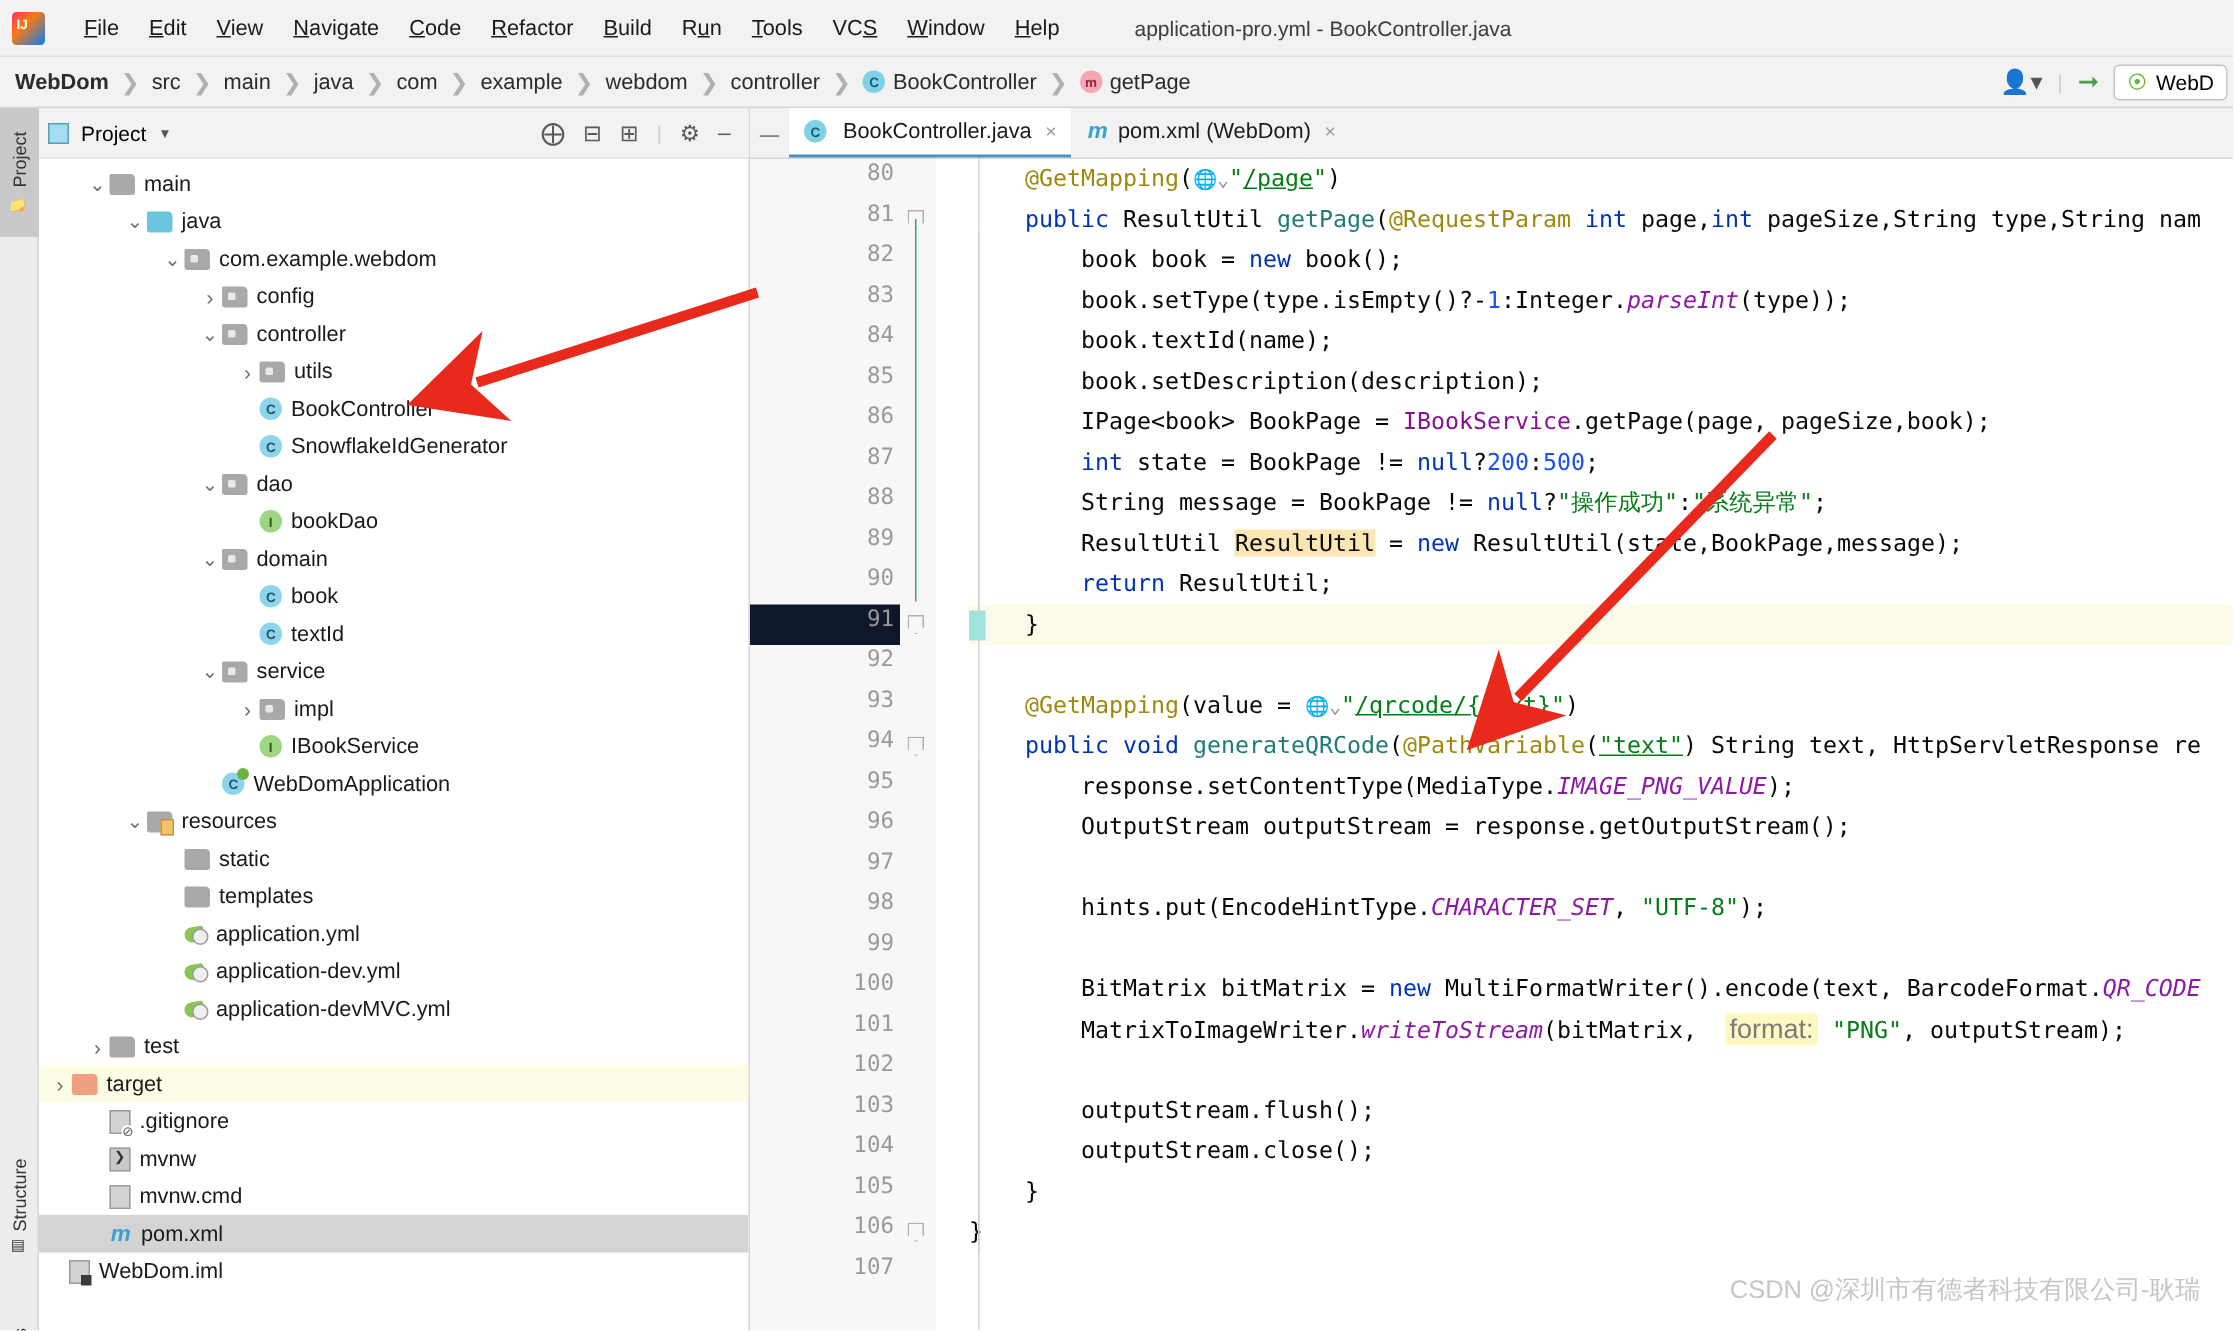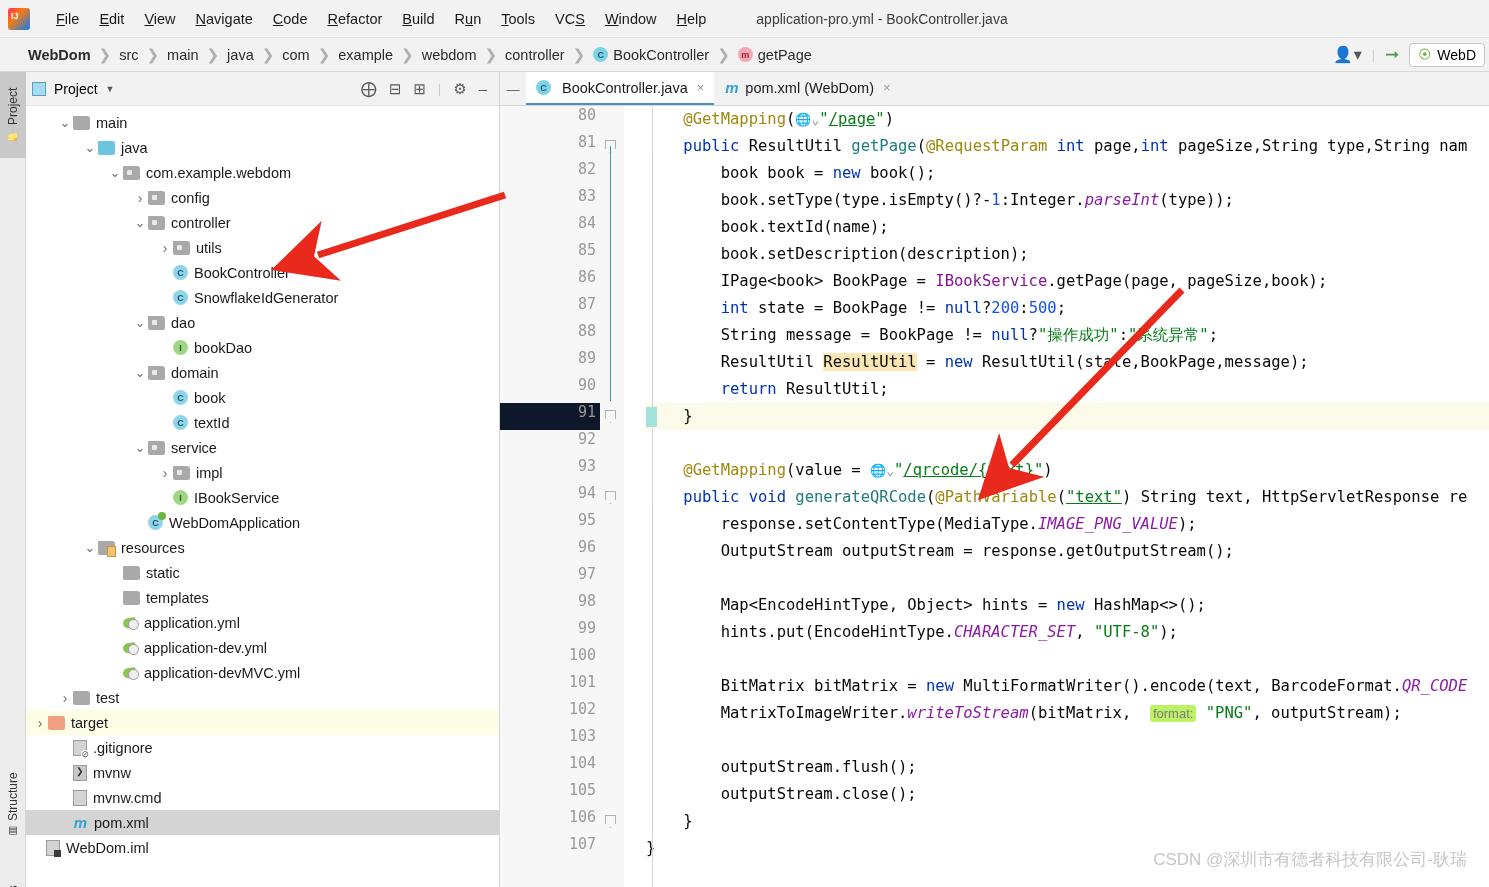--- a/index.html
+++ b/index.html
@@ -14,21 +14,21 @@
             border-radius:3px; }
   #ij-logo::after{ content:"IJ"; position:absolute; left:3px; top:3px; font-size:9px;
             font-weight:bold; color:#fff; font-family:"Liberation Sans",sans-serif; }
   .menu-item{ font-size:14.5px; padding:3px 10px; color:#1a1a1a; cursor:default;
               white-space:nowrap; }
   .menu-item .mn{ text-decoration:underline; }
   #win-title{ margin-left:40px; font-size:14px; color:#3c3c3c; }
 
   
   #navbar{ height:34px; display:flex; align-items:center; background:#f2f2f2;
-           border-bottom:1px solid #d8d8d8; padding-left:26px; }
+           border-bottom:1px solid #d8d8d8; padding-left:8px; }
   .crumb{ display:flex; align-items:center; font-size:14.5px; color:#2b2b2b;
           padding:0 2px; white-space:nowrap; }
   .crumb.bold{ font-weight:bold; }
   .sep{ color:#b0b0b0; margin:0 6px; font-size:15px; }
   .badge{ width:15px; height:15px; border-radius:50%; display:inline-flex;
           align-items:center; justify-content:center; font-size:9px; color:#fff;
           margin-right:5px; font-weight:bold; }
   .badge.cls{ background:#7fd1e8; color:#1b5a6b; }
   .badge.mth{ background:#f8a5b3; color:#8c2b3d; }
   #nav-right{ margin-left:auto; display:flex; align-items:center; padding-right:4px; gap:10px;}
@@ -133,21 +133,21 @@
           color:#080808; }
   .cline.hl{ background:#fcfbe9; }
   .kw{ color:#0033b3; }
   .ann{ color:#9e880d; }
   .str{ color:#067d17; }
   .num{ color:#1750eb; }
   .stat{ color:#8c1aa6; font-style:italic; }
   .fld{ color:#871094; }
   .meth{ color:#1f7a7a; }
   .link{ color:#067d17; text-decoration:underline; }
-  .hint{ background:#bef264; color:#7a7a7a; font-size:13px; padding:1px 3px;
+  .hint{ background:#fef9c3; color:#7a7a7a; font-size:18px; padding:1px 3px;
          border-radius:3px; font-family:"Liberation Sans",sans-serif; }
   .hl-ident{ background:#fae7b3; }
   .globe{ color:#8a8a8a; font-size:13px; }
   #indent-guide{ position:absolute; left:28px; top:0; width:1px; height:100%;
                  background:#d8d8d8; }
   .vline{ position:absolute; width:1px; background:#cfcfcf; }
   #brace-mark{ position:absolute; background:#9fe3dc; }
 
   
   #overlay{ position:absolute; left:0; top:0; width:1489px; height:887px;
@@ -545,21 +545,20 @@
           <div class="cline">        String message = BookPage != <span class="kw">null</span>?<span class="str">"操作成功"</span>:<span class="str">"系统异常"</span>;</div>
           <div class="cline">        ResultUtil <span class="hl-ident">ResultUtil</span> = <span class="kw">new</span> ResultUtil(state,BookPage,message);</div>
           <div class="cline">        <span class="kw">return</span> ResultUtil;</div>
           <div class="cline hl">    }</div>
           <div class="cline"></div>
           <div class="cline">    <span class="ann">@GetMapping</span>(value = <span class="globe">🌐⌄</span><span class="str">"</span><span class="str link">/qrcode/{text}</span><span class="str">"</span>)</div>
           <div class="cline">    <span class="kw">public</span> <span class="kw">void</span> <span class="meth">generateQRCode</span>(<span class="ann">@PathVariable</span>(<span class="str link">"text"</span>) String text, HttpServletResponse re</div>
           <div class="cline">        response.setContentType(MediaType.<span class="stat">IMAGE_PNG_VALUE</span>);</div>
           <div class="cline">        OutputStream outputStream = response.getOutputStream();</div>
           <div class="cline"></div>
-          <div class="cline">        Map&lt;EncodeHintType, Object&gt; hints = <span class="kw">new</span> HashMap&lt;&gt;();</div>
           <div class="cline">        hints.put(EncodeHintType.<span class="stat">CHARACTER_SET</span>, <span class="str">"UTF-8"</span>);</div>
           <div class="cline"></div>
           <div class="cline">        BitMatrix bitMatrix = <span class="kw">new</span> MultiFormatWriter().encode(text, BarcodeFormat.<span class="stat">QR_CODE</span></div>
           <div class="cline">        MatrixToImageWriter.<span class="stat">writeToStream</span>(bitMatrix,  <span class="hint">format:</span> <span class="str">"PNG"</span>, outputStream);</div>
           <div class="cline"></div>
           <div class="cline">        outputStream.flush();</div>
           <div class="cline">        outputStream.close();</div>
           <div class="cline">    }</div>
           <div class="cline">}</div>
           <div class="vline" style="left: 28px; top: 48px; height: 270px;"></div>

